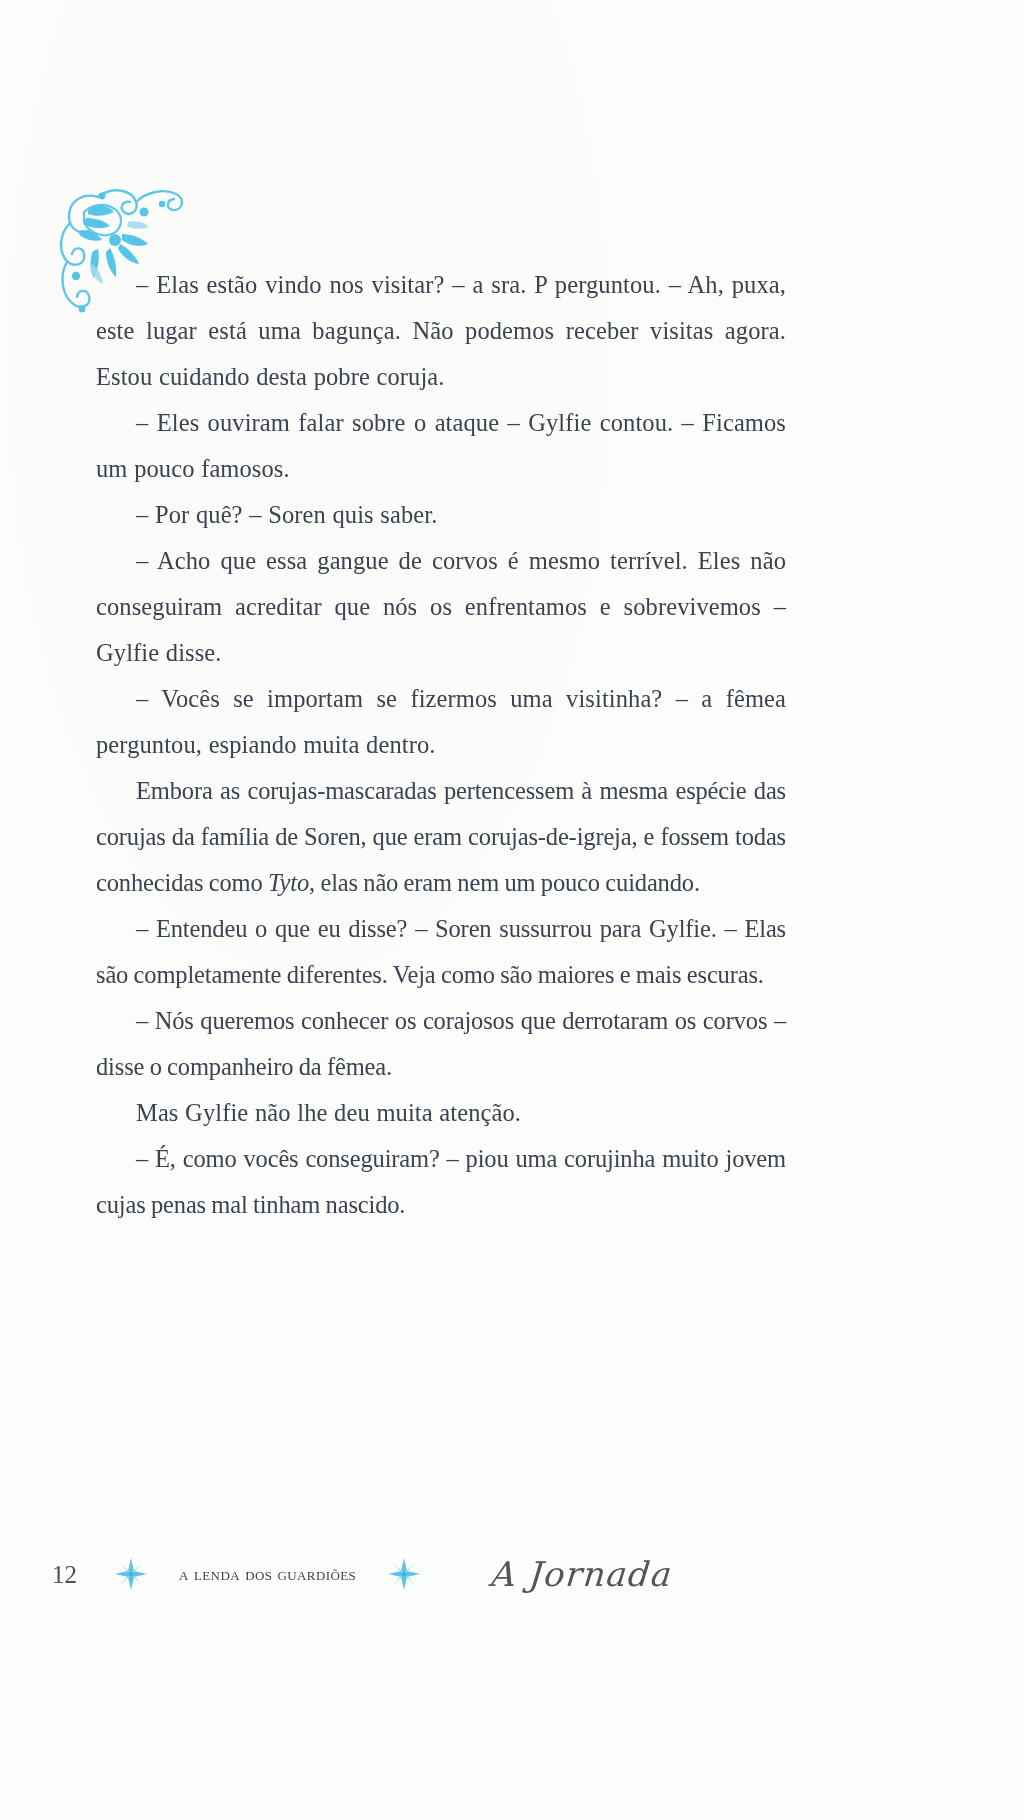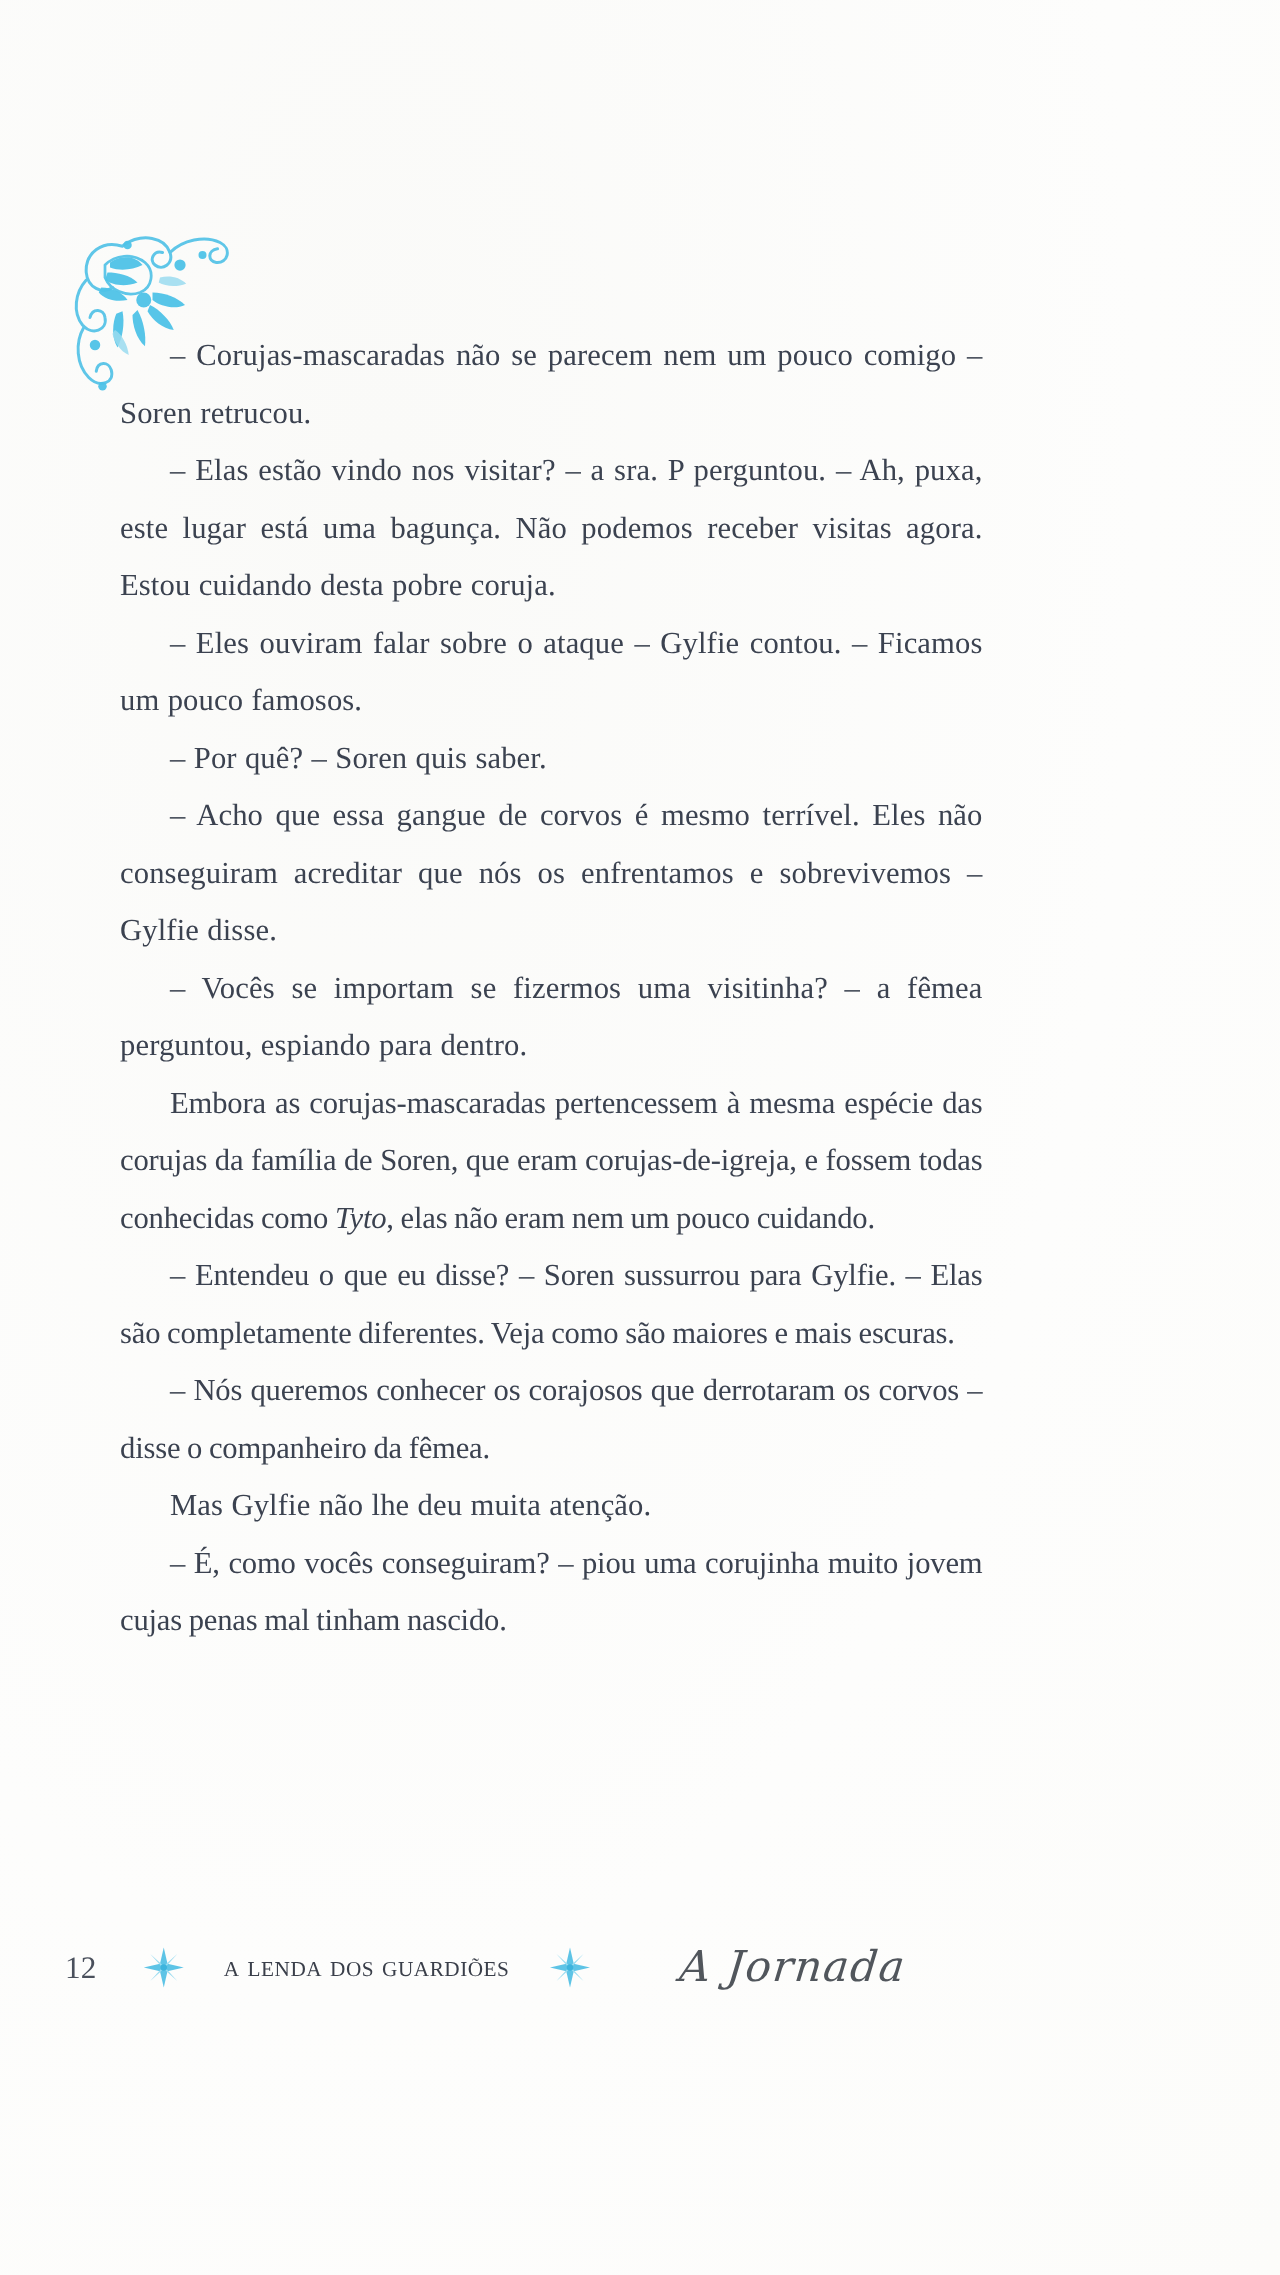--- a/index.html
+++ b/index.html
@@ -87,21 +87,21 @@
   }
   .snowflake {
     width: 40px;
     height: 40px;
     flex: 0 0 auto;
   }
   .snowflake svg { display: block; width: 40px; height: 40px; }
 
   .series-title {
     color: #3a3f4a;
-    font-size: 24px;
+    font-size: 19px;
     letter-spacing: 0.4px;
     font-variant: small-caps;
     text-transform: lowercase;
     white-space: nowrap;
     padding: 0 12px;
   }
 
   .book-title {
     color: #43484f;
     font-family: "DejaVu Serif", "Liberation Serif", serif;
@@ -151,26 +151,25 @@
         <circle cx="66" cy="24" r="3.4"></circle>
       </g>
       <g fill="#9bdcf0" opacity="0.85">
         <path d="M92 50 C100 48, 108 50, 113 55 C105 58, 96 57, 91 54 Z"></path>
         <path d="M56 92 C62 96, 66 104, 67 112 C60 109, 55 101, 54 95 Z"></path>
       </g>
     </svg>
   </div>
 
   <div class="text-column">
-    <p class="para">– Corujas-mascaradas não se parecem nem um pouco comigo – Soren retrucou.</p>
     <p class="para">– Elas estão vindo nos visitar? – a sra. P perguntou. – Ah, puxa, este lugar está uma bagunça. Não podemos receber visitas agora. Estou cuidando desta pobre coruja.</p>
     <p class="para">– Eles ouviram falar sobre o ataque – Gylfie contou. – Ficamos um pouco famosos.</p>
     <p class="para last-short">– Por quê? – Soren quis saber.</p>
     <p class="para">– Acho que essa gangue de corvos é mesmo terrível. Eles não conseguiram acreditar que nós os enfrentamos e sobrevivemos – Gylfie disse.</p>
-    <p class="para">– Vocês se importam se fizermos uma visitinha? – a fêmea perguntou, espiando para dentro.</p>
+    <p class="para">– Vocês se importam se fizermos uma visitinha? – a fêmea perguntou, espiando muita dentro.</p>
     <p class="para tight"><span>Embora as corujas-mascaradas pertencessem à mesma espécie das corujas da família de Soren, que eram corujas-de-igreja, e fossem todas conhecidas como </span><em>Tyto</em><span>, elas não eram nem um pouco cuidando.</span></p>
     <p class="para tight">– Entendeu o que eu disse? – Soren sussurrou para Gylfie. – Elas são completamente diferentes. Veja como são maiores e mais escuras.</p>
     <p class="para tight">– Nós queremos conhecer os corajosos que derrotaram os corvos – disse o companheiro da fêmea.</p>
     <p class="para last-short">Mas Gylfie não lhe deu muita atenção.</p>
     <p class="para tight">– É, como vocês conseguiram? – piou uma corujinha muito jovem cujas penas mal tinham nascido.</p>
   </div>
 
   <div class="footer">
     <span class="folio">12</span>
 

